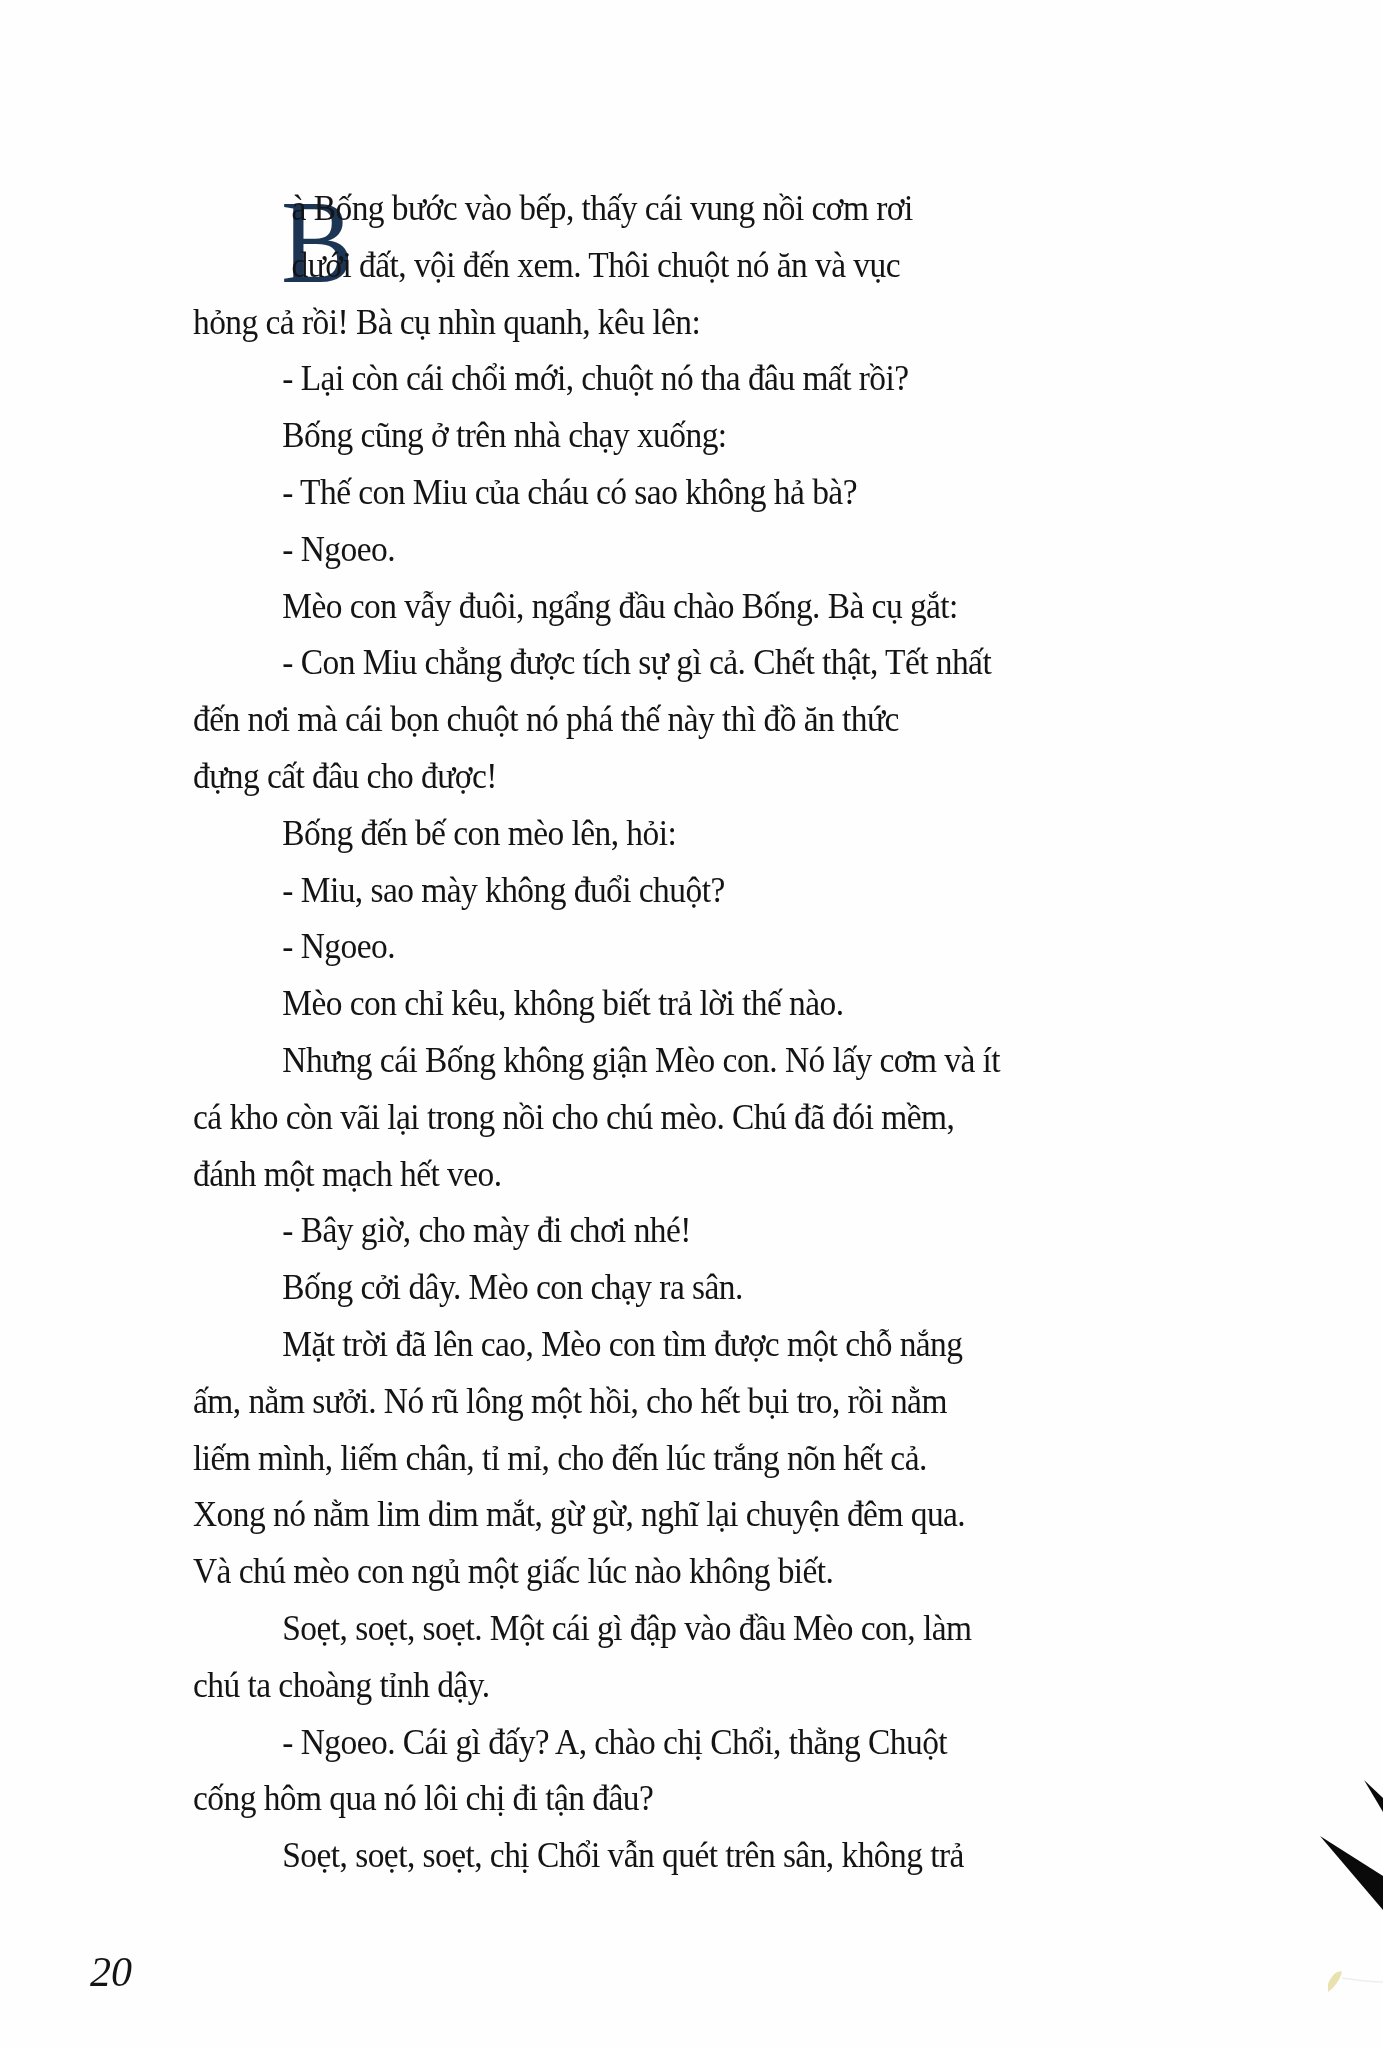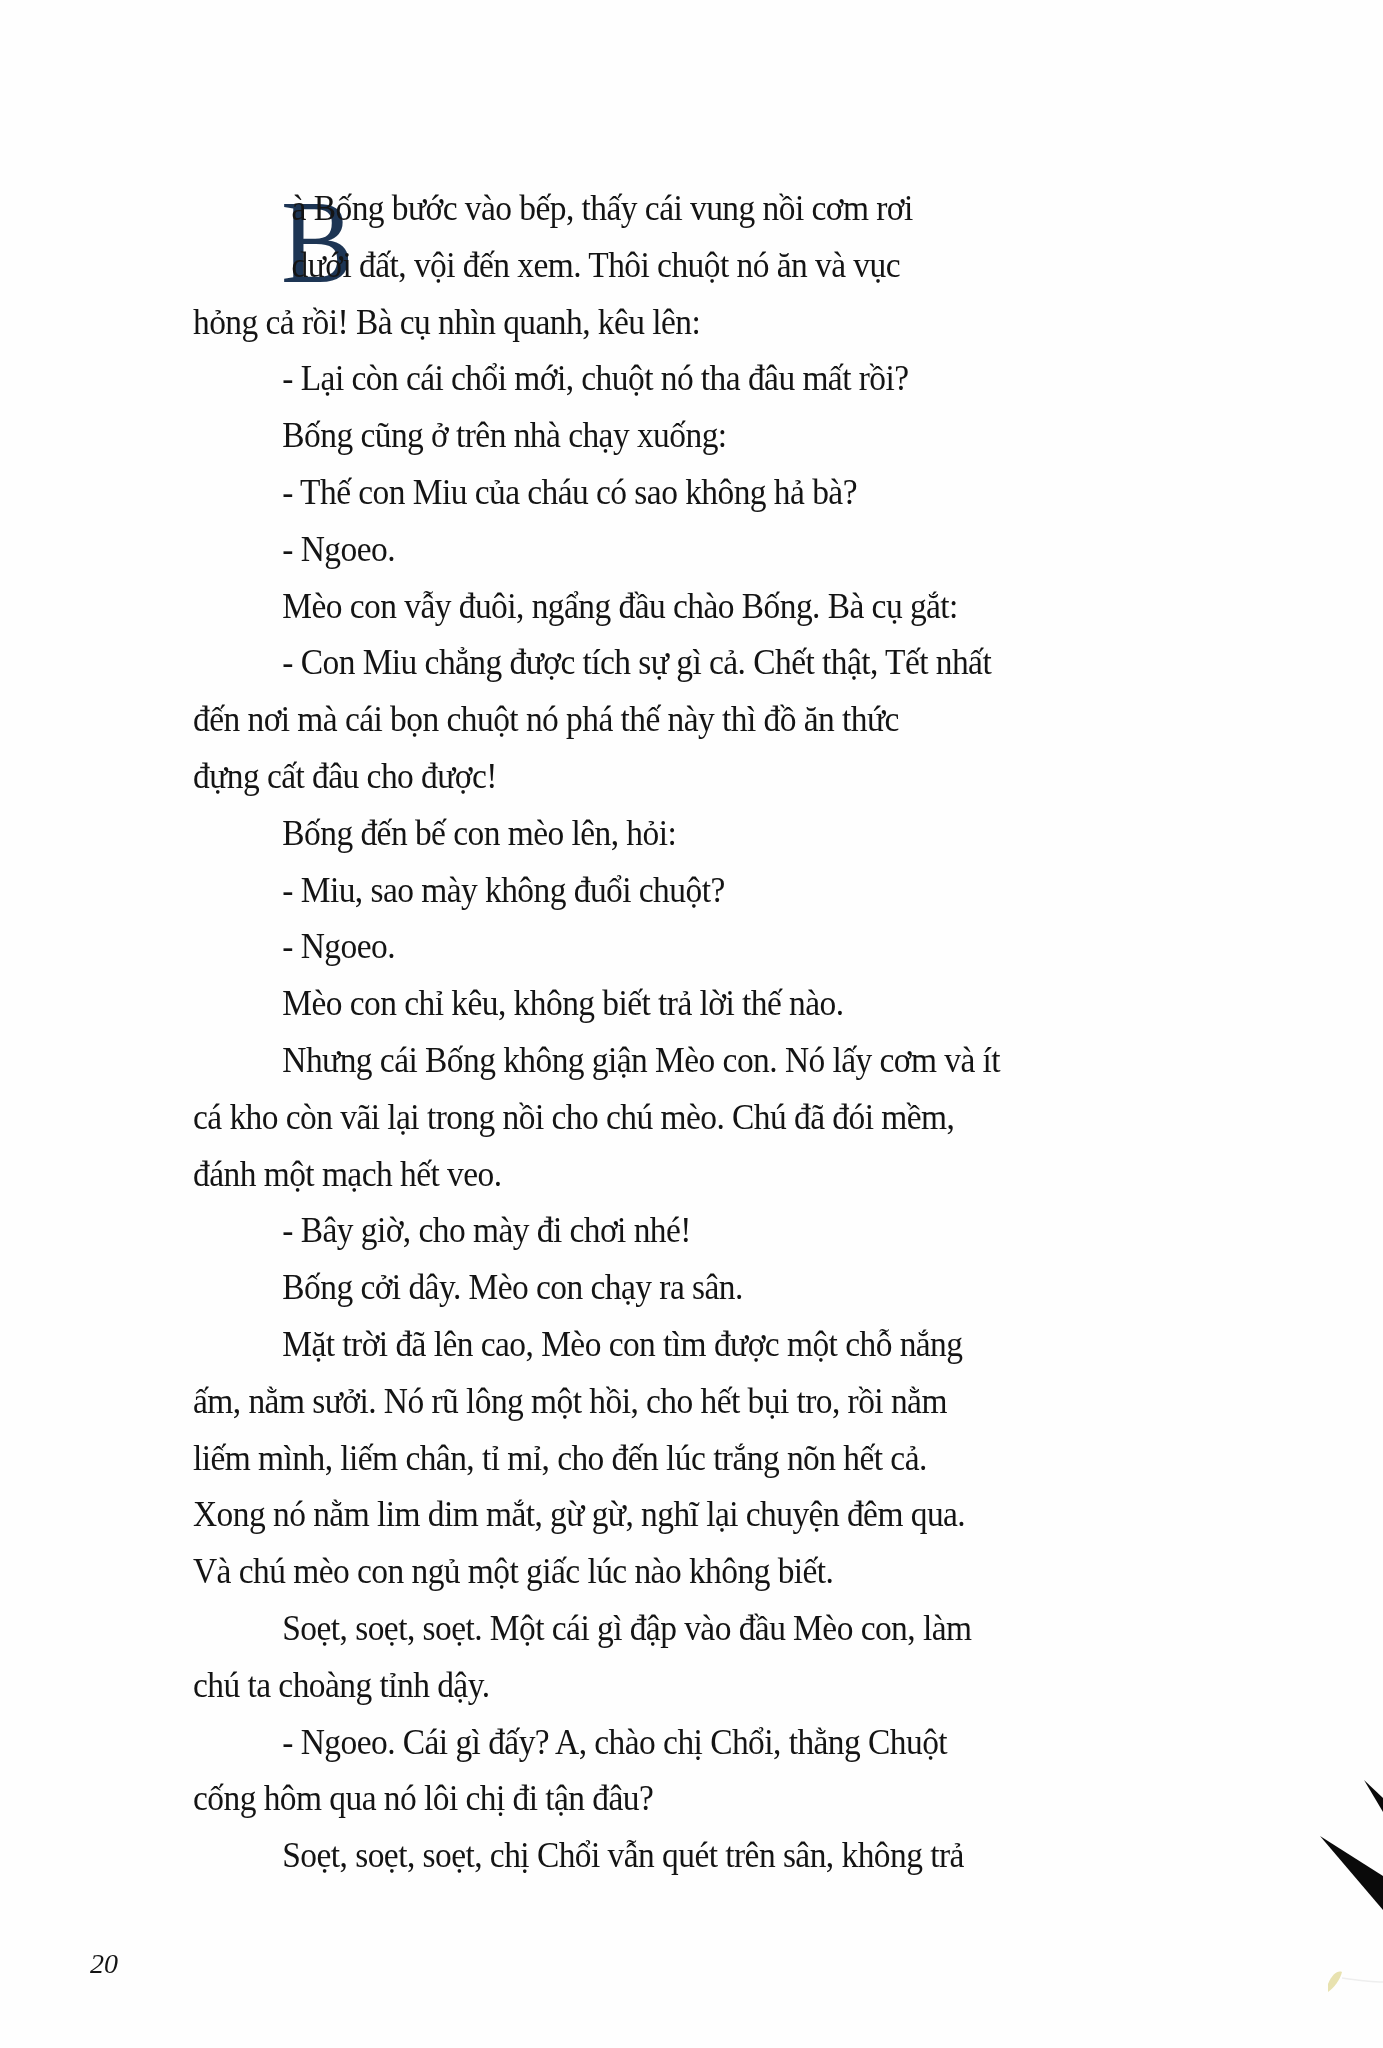--- a/index.html
+++ b/index.html
@@ -47,21 +47,21 @@
       line-height: 1;
       color: #1d3554;
       font-family: "Liberation Serif", "DejaVu Serif", serif;
       transform: scaleX(0.92);
       transform-origin: left top;
     }
     .page-number {
       position: absolute;
       left: 90px;
       top: 1948px;
-      font-size: 28px;
+      font-size: 42px;
       font-style: italic;
       color: #141414;
     }
     .edge-art {
       position: absolute;
       left: 1290px;
       top: 1760px;
       width: 93px;
       height: 260px;
     }

